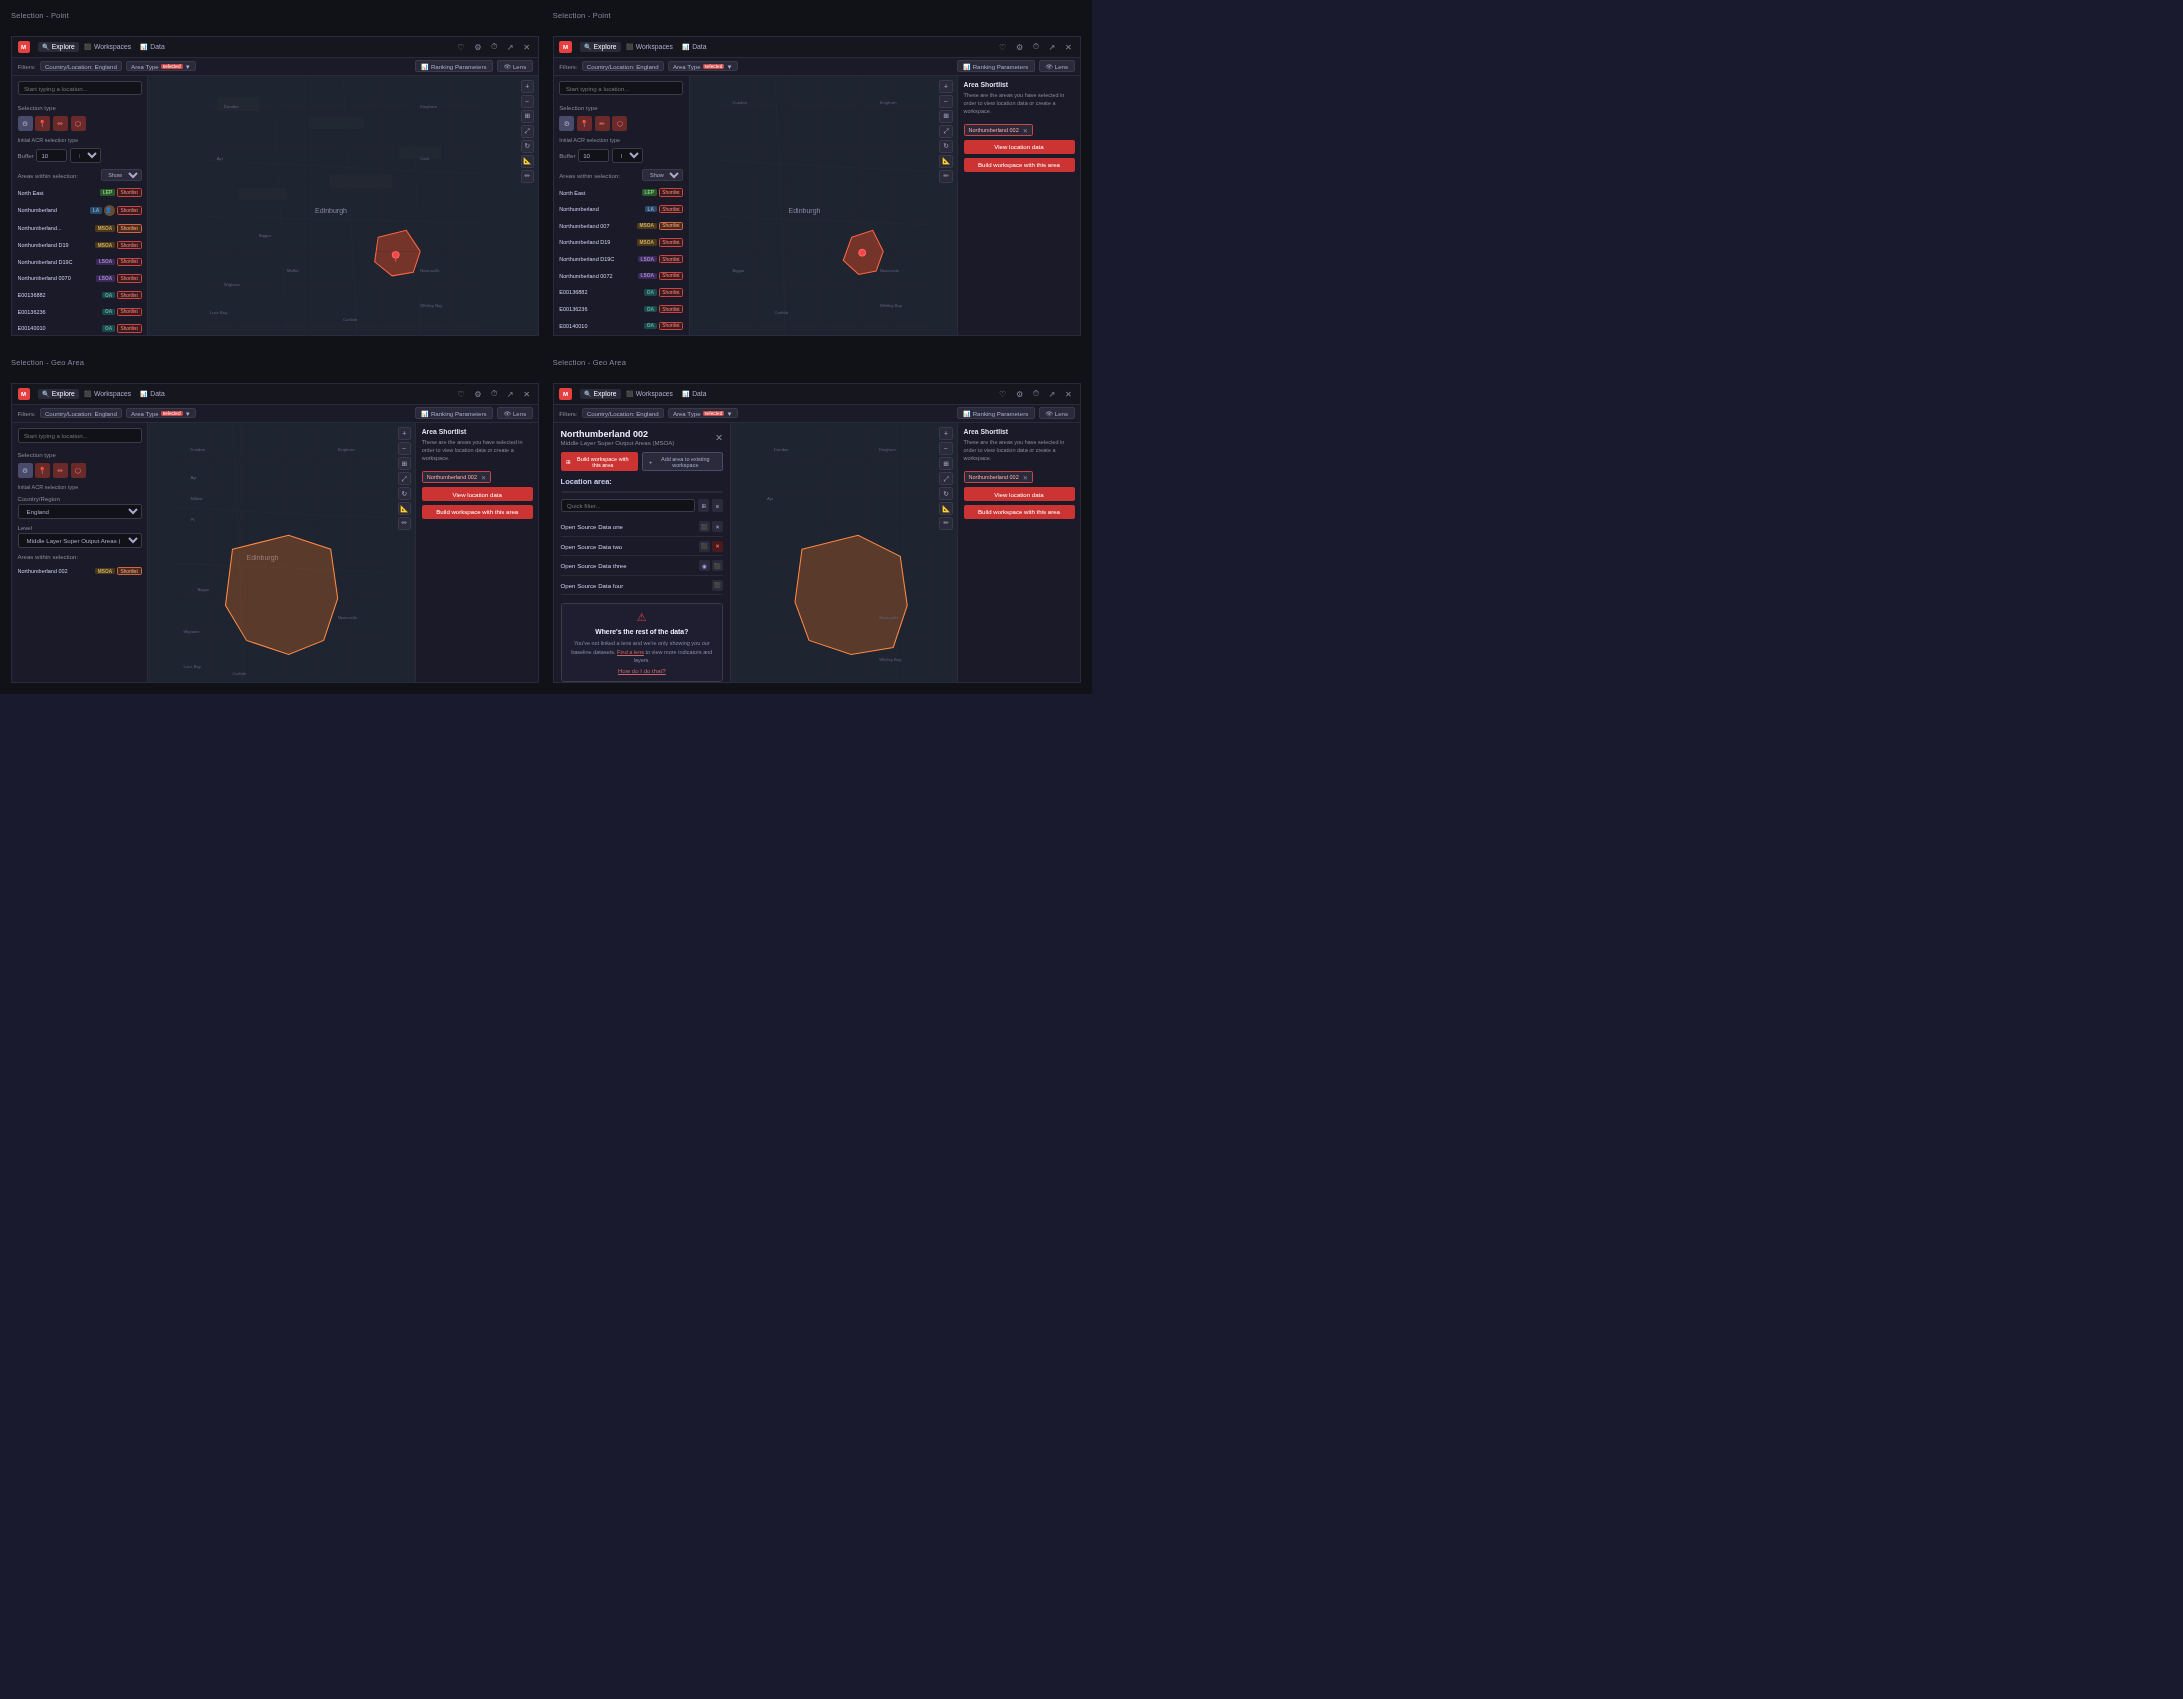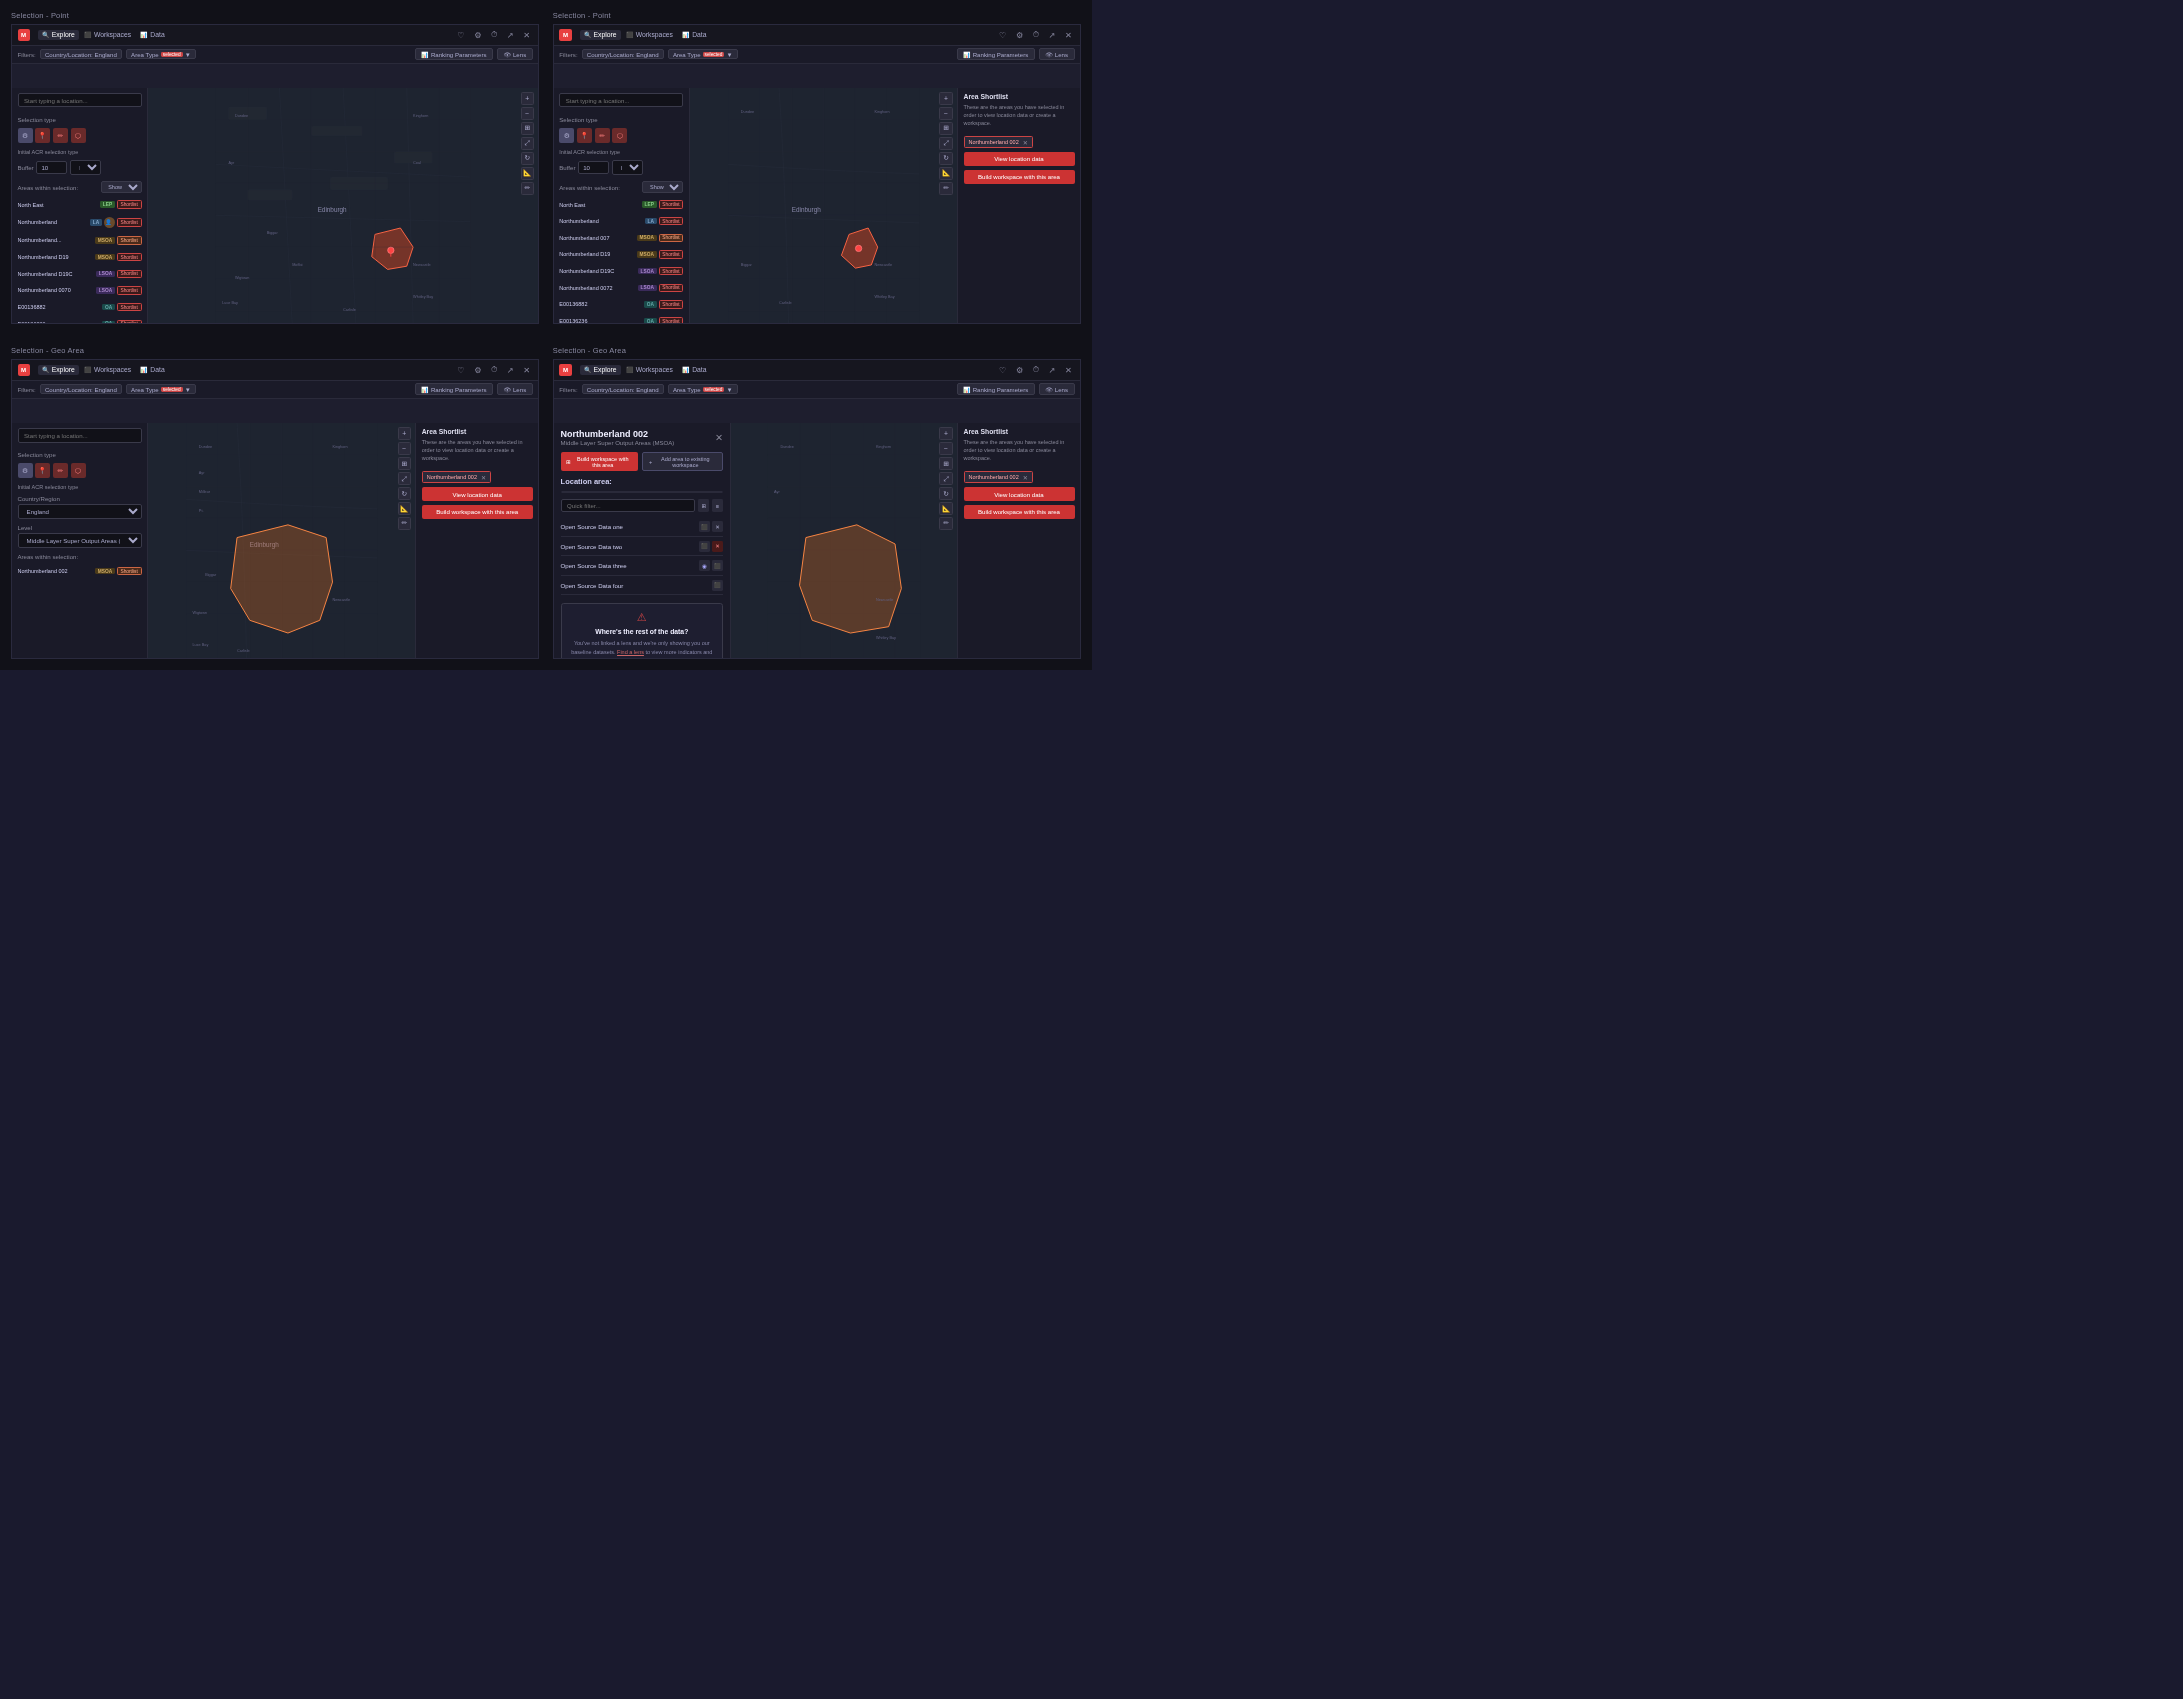--- a/index.html
+++ b/index.html
@@ -26,21 +26,21 @@
       padding: 11px;
       display: grid;
       grid-template-columns: 1fr 1fr;
       grid-template-rows: auto auto;
       gap: 22px 13.6px;
     }
 
     .panel-section {
       display: flex;
       flex-direction: column;
-      gap: 0;
+      gap: 12px;
     }
 
     .section-title {
       color: #8888a0;
       font-size: 7.5px;
       margin-bottom: 4.1px;
       letter-spacing: 0.2px;
     }
 
     
@@ -160,21 +160,20 @@
       font-size: 6.1px;
       color: #aaaacc;
       cursor: pointer;
     }
 
     
     .panel-content {
       display: flex;
       flex: 1;
       overflow: hidden;
-      margin-top: 24px;
     }
 
     
     .left-sidebar {
       width: 136px;
       background: #1a1a28;
       border-right: 0.7px solid #2a2a3a;
       padding: 5.5px;
       display: flex;
       flex-direction: column;

